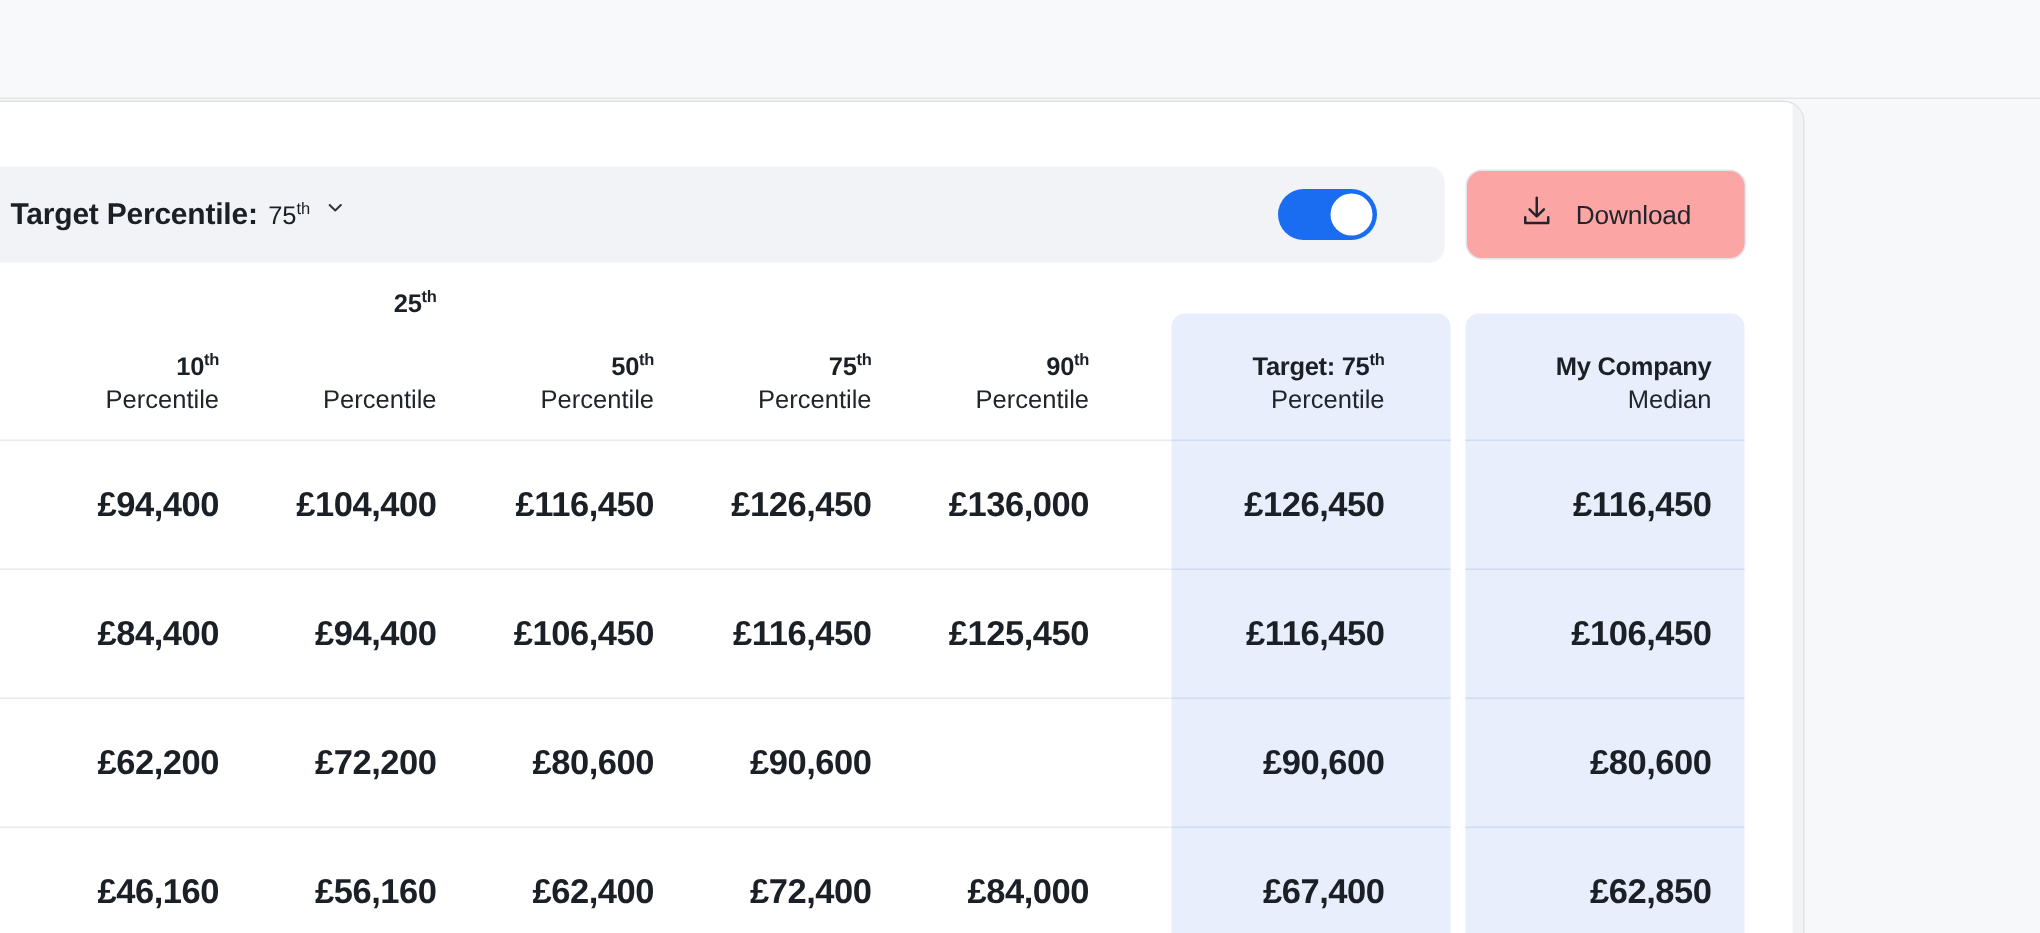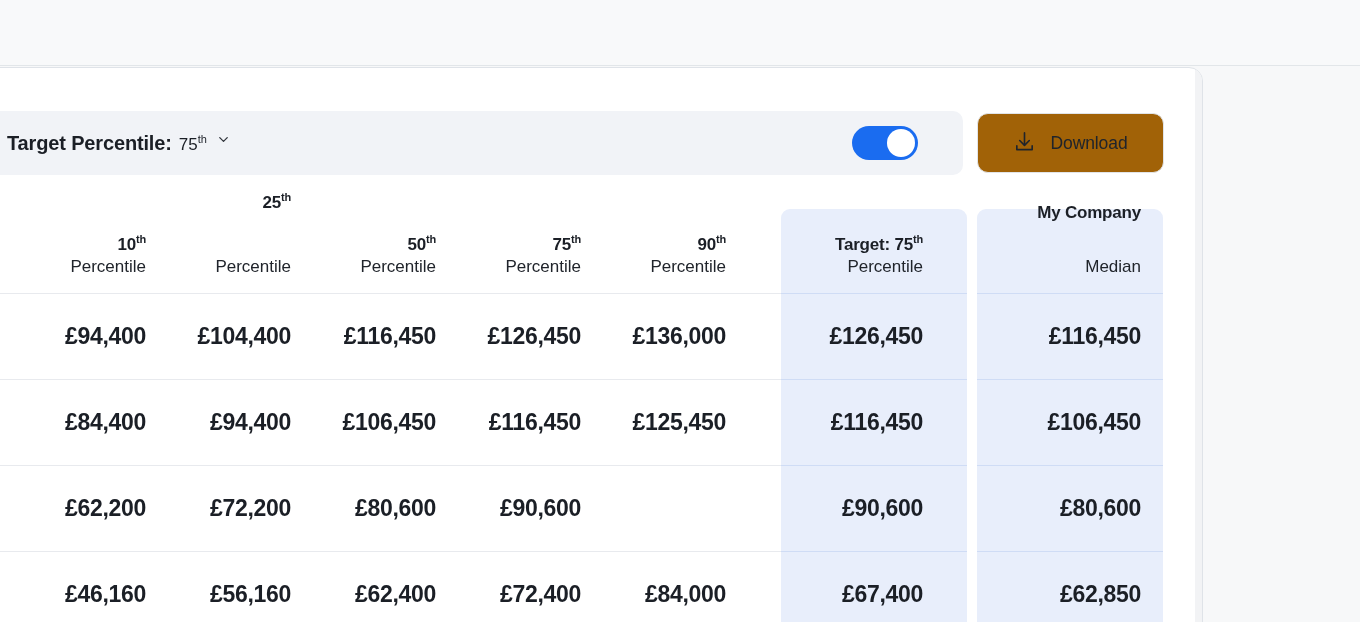--- a/index.html
+++ b/index.html
@@ -115,21 +115,21 @@
     background: #ffffff;
   }
 
   
   .download-btn {
     position: absolute;
     left: 996px;
     top: 45px;
     width: 187px;
     height: 60px;
-    background: #a16207;
+    background: #fca5a5;
     border: 1px solid #e1e4e8;
     border-radius: 11px;
     display: flex;
     align-items: center;
     justify-content: center;
     gap: 14px;
     cursor: pointer;
   }
   .download-btn .dl-text {
     font-size: 17.5px;
@@ -211,21 +211,21 @@
     justify-content: center;
     padding-right: 20px;
     height: 100%;
   }
   .cell.c-p10  { left:  -55px; width: 240px; }
   .cell.c-p25  { left:  185px; width: 145px; gap: 42px; }
   .cell.c-p50  { left:  330px; width: 145px; }
   .cell.c-p75  { left:  475px; width: 145px; }
   .cell.c-p90  { left:  620px; width: 145px; }
   .cell.c-tgt  { left:  800px; width: 164px; padding-right: 22px; }
-  .cell.c-comp { left:  996px; width: 186px; padding-right: 22px; gap: 32px; }
+  .cell.c-comp { left:  996px; width: 186px; padding-right: 22px; }
 
   .hdr-line1 {
     font-size: 17px;
     font-weight: 700;
     color: #1b1f26;
     letter-spacing: -0.2px;
     line-height: 1.25;
     white-space: nowrap;
   }
   .hdr-line1 sup {

